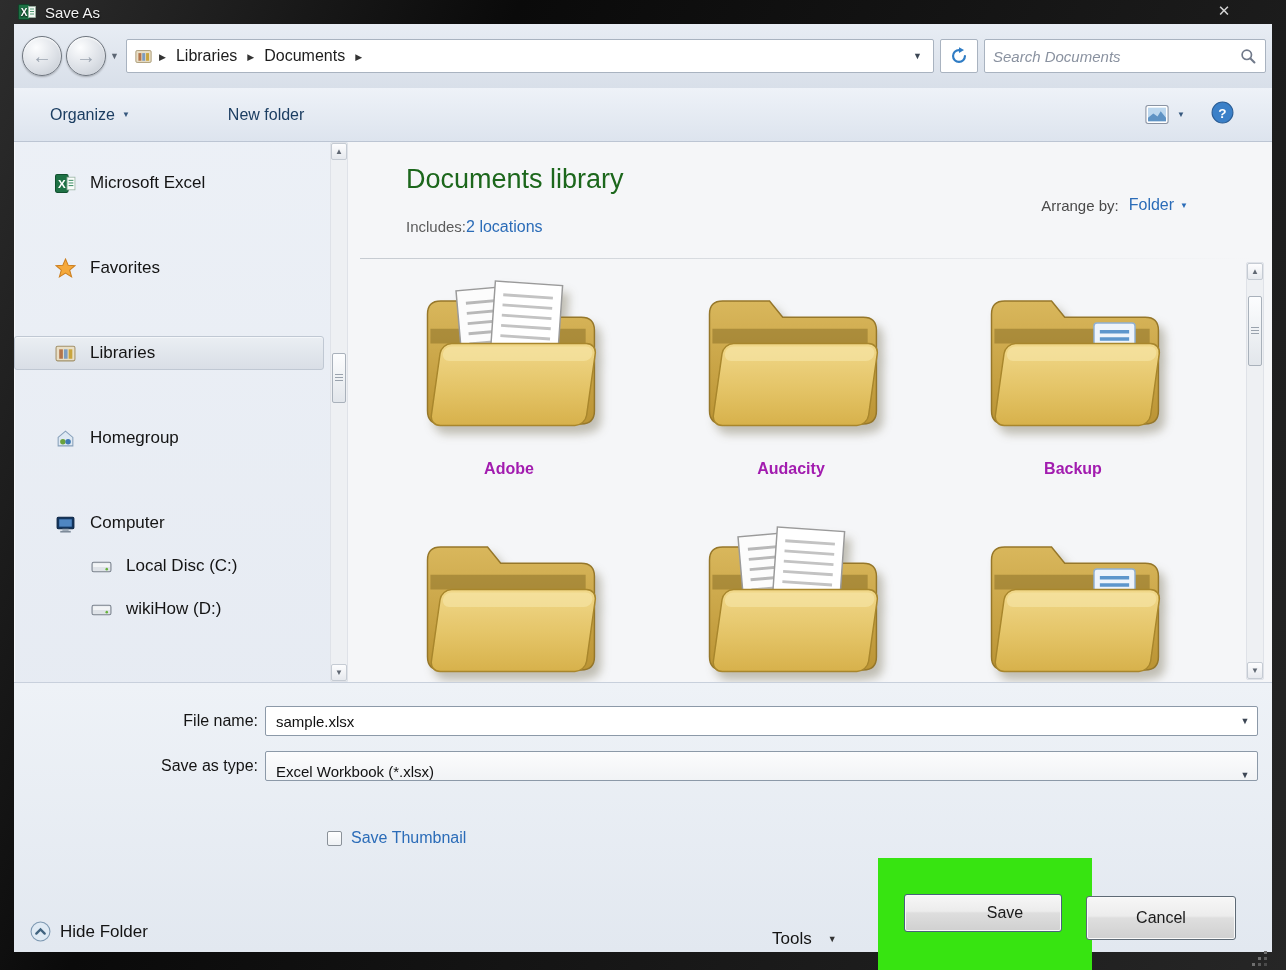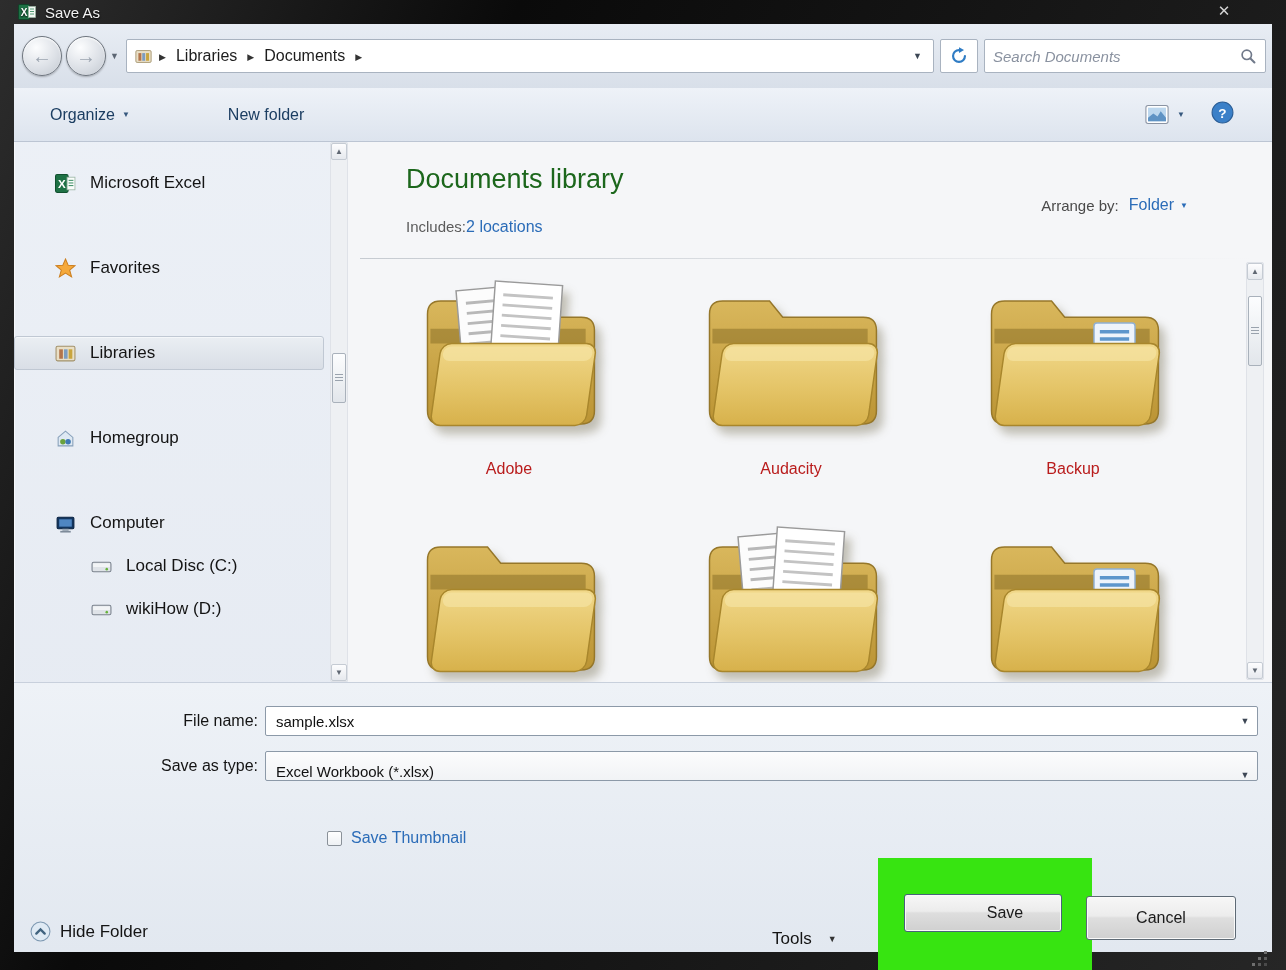--- a/index.html
+++ b/index.html
@@ -84,21 +84,21 @@
   .link { color:var(--link-blue,#2b6cb8); font-size:16px; }
   .arrange { position:absolute; right:84px; top:54px; display:flex; align-items:center; gap:10px; font-size:15px; color:#4a4a4a; }
   .arrange .link { display:flex; align-items:center; gap:6px; }
   .caret-b { font-size:8px; color:var(--link-blue,#2b6cb8); }
   .caret-b::before { content:"\25BC"; }
   .divider { position:absolute; left:12px; right:20px; top:116px; height:1px; background:linear-gradient(to right,#c6cbd1,rgba(198,203,209,0)); }
   .folder-row { position:absolute; left:30px; display:flex; gap:20px; }
   .row1 { top:134px; } .row2 { top:380px; }
   .folder-tile { width:262px; display:flex; flex-direction:column; align-items:center; }
   .fsvg { width:205px; height:176px; filter:drop-shadow(6px 8px 5px rgba(70,58,20,.30)); }
-  .folder-name { margin-top:4px; font-size:16px; color:#b91c1c; }
+  .folder-name { margin-top:4px; font-size:16px; color:#a21caf;font-weight:bold; }
 
   
   .bottompanel { position:absolute; left:0; top:658px; width:100%; height:270px; background:linear-gradient(#eef2f7,#e2e8f0); border-top:1px solid #c8d0dc; }
   .flabel { position:absolute; left:0; width:244px; text-align:right; font-size:16px; color:#141414; height:30px; line-height:30px; }
   .lab-name { top:23px; } .lab-type { top:68px; }
   .combo { position:absolute; left:251px; width:993px; height:30px; border:1px solid #8c99a8; border-radius:2px; background:#fff; display:flex; align-items:center; }
   .combo-name { top:23px; } .combo-type { top:68px; background:linear-gradient(#fcfcfd,#f1f3f5);align-items:flex-end; }
   .combo input { flex:1; border:none; outline:none; background:transparent; font-size:15px; font-family:inherit; color:#111; padding:0 10px; }
   .combo-value { flex:1; font-size:15px; color:#111; padding:0 10px; }
   .combo-arrow { width:24px; text-align:center; color:#3c4654; font-size:9px; }

